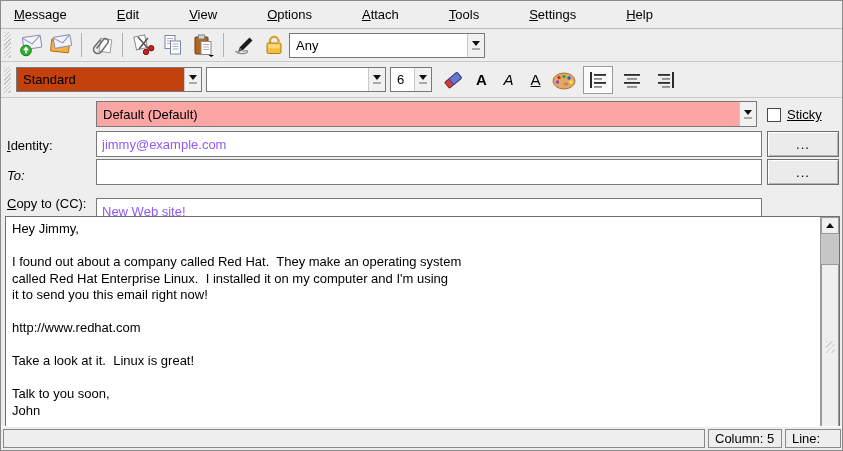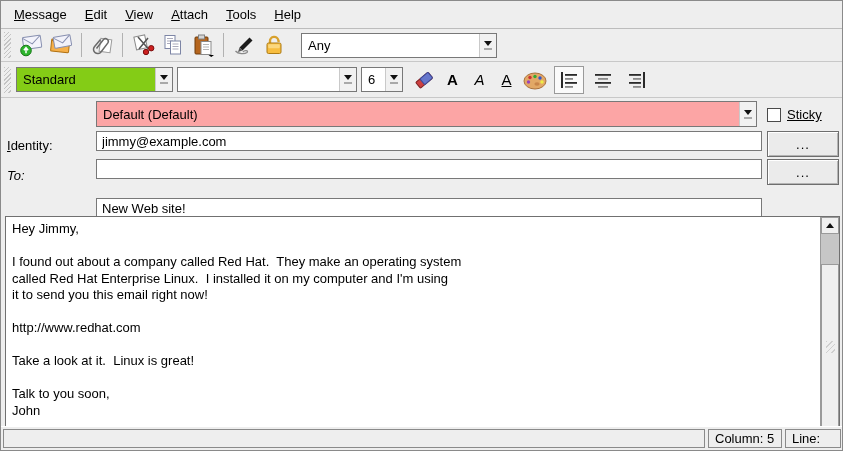--- a/index.html
+++ b/index.html
@@ -6,21 +6,21 @@
   html,body { background:#d8d8d8; }
   #window {
     position:relative; width:843px; height:451px;
     background:#eeeeee; border:1px solid #8a8a8a;
     font-family:"Liberation Sans", sans-serif; font-size:13px; color:#000;
     overflow:hidden;
   }
   
   .menubar { position:absolute; left:0; top:0; right:0; height:28px;
     display:flex; align-items:center; padding-left:4px;
-    border-bottom:1px solid #bcbcbc; background:#eeeeee; }
+    border-bottom:1px solid #bcbcbc; background:#eeeeee;gap:32px; }
   .menu-item { padding:0 9px; line-height:26px; cursor:default; }
   
   .toolbar { position:absolute; left:0; right:0; display:flex; align-items:center;
     background:#eeeeee; border-bottom:1px solid #c8c8c8; padding-left:2px; }
   #toolbar-main { top:28px; height:33px; }
   #toolbar-format { top:61px; height:36px; }
   .handle { width:7px; height:26px; margin:0 5px 0 1px;
     background:repeating-linear-gradient(135deg,#c4c4c4 0 1px,transparent 1px 3px); }
   .tbtn { width:30px; height:28px; display:flex; align-items:center; justify-content:center;
     background:transparent; border:none; }
@@ -35,22 +35,22 @@
   .carrow { width:17px; height:100%; display:flex; flex-direction:column;
     align-items:center; justify-content:center; border-left:1px solid #c9c9c9; background:#f1f1f1; }
   .tri-d { width:0; height:0; border-left:4px solid transparent;
     border-right:4px solid transparent; border-top:5px solid #111; }
   .tri-u { width:0; height:0; border-left:4px solid transparent;
     border-right:4px solid transparent; border-bottom:5px solid #111; }
   .arr-line { width:8px; height:2px; background:#a9a9a9; margin-top:2px; }
   
   #headers { position:absolute; left:0; top:97px; right:0; height:118px; background:#eeeeee; }
   .hrow-label { position:absolute; left:6px; height:26px; line-height:26px;margin-top:32px; }
-  .line-edit { position:absolute; height:20px; border:1px solid #787878; background:#fff;
-    padding:0 5px; font-family:"Liberation Sans",sans-serif; font-size:13px; color:#000000; }
+  .line-edit { position:absolute; height:26px; border:1px solid #787878; background:#fff;
+    padding:0 5px; font-family:"Liberation Sans",sans-serif; font-size:13px; color:#8b5cf6; }
   .browse-btn { position:absolute; width:72px; height:26px; background:#ebebeb;
     border:1px solid #6e6e6e; box-shadow:inset 1px 1px 0 #ffffff, inset -1px -1px 0 #b4b4b4;
     font-size:13px; letter-spacing:1px; }
   .checkbox { width:14px; height:14px; background:#fff; border:1px solid #4a4a4a; }
   #sticky-wrap { position:absolute; left:766px; top:9px; display:flex; align-items:center; gap:6px;text-decoration:underline; }
   
   #editor { position:absolute; left:4px; top:215px; width:835px; height:232px;
     background:#ffffff; border:1px solid #707070; }
   #editor-text { position:absolute; left:6px; top:4px; right:24px; bottom:2px;
     white-space:pre; font-family:"Liberation Sans",sans-serif; font-size:13px;
@@ -77,22 +77,24 @@
 </style>
 </head>
 <body>
 
 <div id="window">
 
   <div class="menubar">
     <span class="menu-item"><u>M</u>essage</span>
     <span class="menu-item"><u>E</u>dit</span>
     <span class="menu-item"><u>V</u>iew</span>
+    <span class="menu-item"><u>O</u>ptions</span>
     <span class="menu-item"><u>A</u>ttach</span>
     <span class="menu-item"><u>T</u>ools</span>
+    <span class="menu-item"><u>S</u>ettings</span>
     <span class="menu-item"><u>H</u>elp</span>
   </div>
 
   <div class="toolbar" id="toolbar-main">
     <div class="handle"></div>
 
     <button class="tbtn">
       <span>
           <svg width="24" height="24" viewBox="0 0 24 24">
         <g transform="rotate(-8 12 9)">
@@ -182,33 +184,33 @@
     <button class="tbtn">
       <span>
           <svg width="24" height="24" viewBox="0 0 24 24">
         <path d="M8 10 V8.5 a4.2 4.2 0 0 1 8.4 -0.8 L16.8 9" fill="none" stroke="#d8a12c" stroke-width="2.4"></path>
         <rect x="5" y="10" width="14" height="10.5" rx="1.5" fill="#f7bd3f" stroke="#ad7b14"></rect>
         <rect x="6.2" y="11.2" width="11.6" height="4" rx="1.2" fill="#fbd77e" stroke="none"></rect>
       </svg>
         </span>
     </button>
 
-    <div class="combo" id="priority-combo" style="width:196px; margin-left:12px;">
+    <div class="combo" id="priority-combo" style="width:196px; margin-left:0;">
       <span class="cval">Any</span>
       <span class="carrow">
         <span class="tri-d"></span>
           <span class="arr-line"></span>
       </span>
     </div>
   </div>
 
   <div class="toolbar" id="toolbar-format">
     <div class="handle"></div>
 
-    <div class="combo" style="width:157px; background:#84cc16;">
+    <div class="combo" style="width:186px; background:#c2410c;">
       <span class="cval">Standard</span>
       <span class="carrow">
         <span class="tri-d"></span>
           <span class="arr-line"></span>
       </span>
     </div>
 
     <div class="combo" style="width:180px; margin-left:4px;">
       <span class="cval"></span>
       <span class="carrow">
@@ -302,20 +304,21 @@
     </div>
     <div id="sticky-wrap">
       <span class="checkbox"></span>
       <span>Sticky</span>
     </div>
 
     <span class="hrow-label" style="top:33px;font-style:italic;">To:</span>
     <input class="line-edit" style="left: 95px; top: 33px; width: 666px;" type="text" value="jimmy@example.com">
     <button class="browse-btn" style="left:766px; top:33px;">...</button>
 
+    <span class="hrow-label" style="top:61px;"><u>C</u>opy to (CC):</span>
     <input class="line-edit" style="left: 95px; top: 61px; width: 666px;" type="text" value="">
     <button class="browse-btn" style="left:766px; top:61px;">...</button>
 
     <span class="hrow-label" style="top:102px;">S<u>u</u>bject:</span>
     <input class="line-edit" style="left: 95px; top: 100px; width: 666px;" type="text" value="New Web site!">
   </div>
 
   <div id="editor">
     <div id="editor-text">Hey Jimmy,
 

